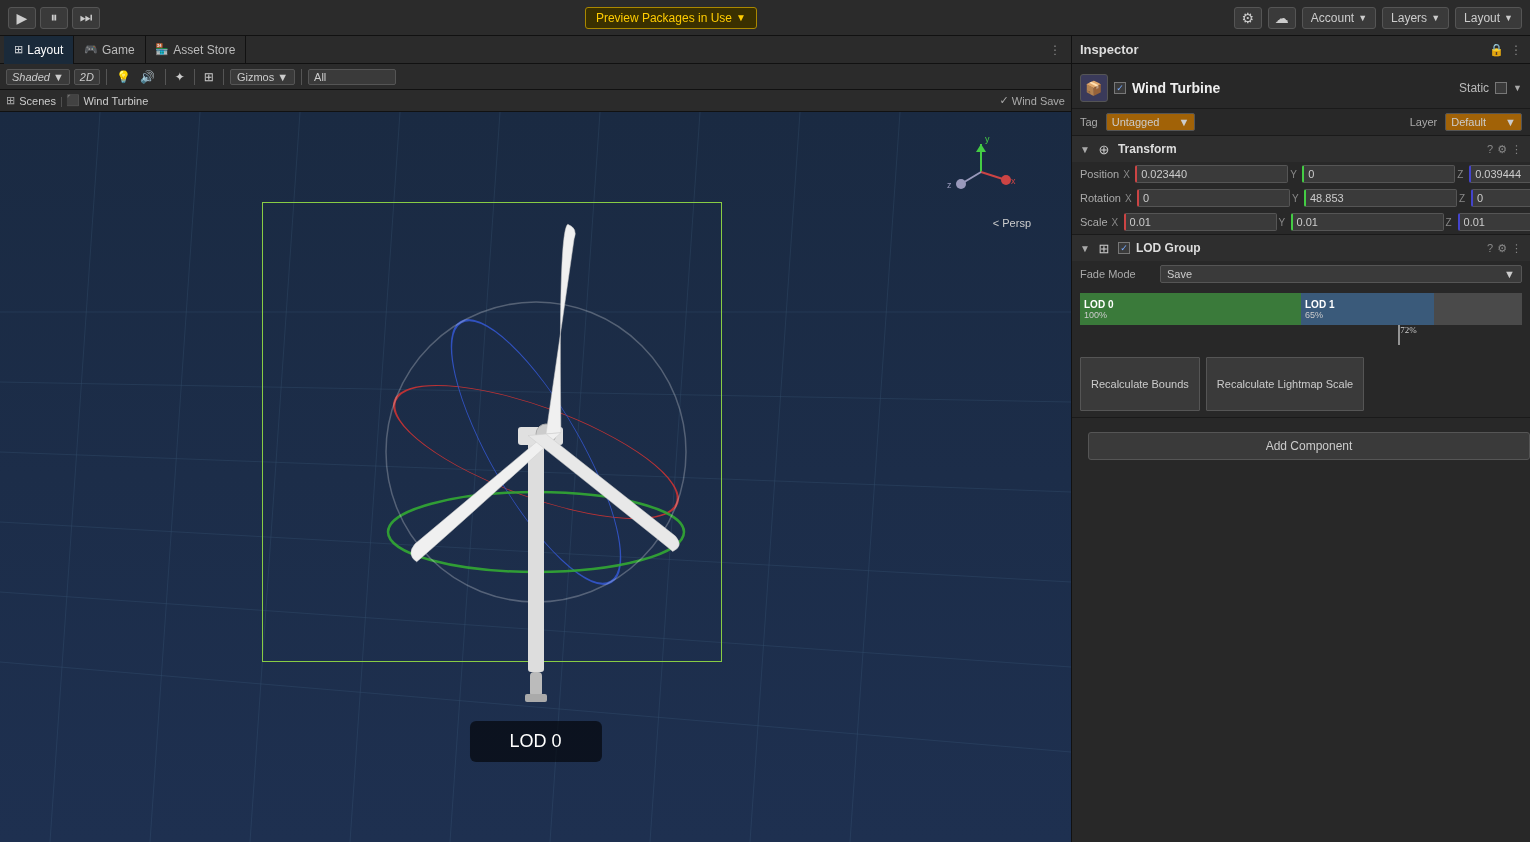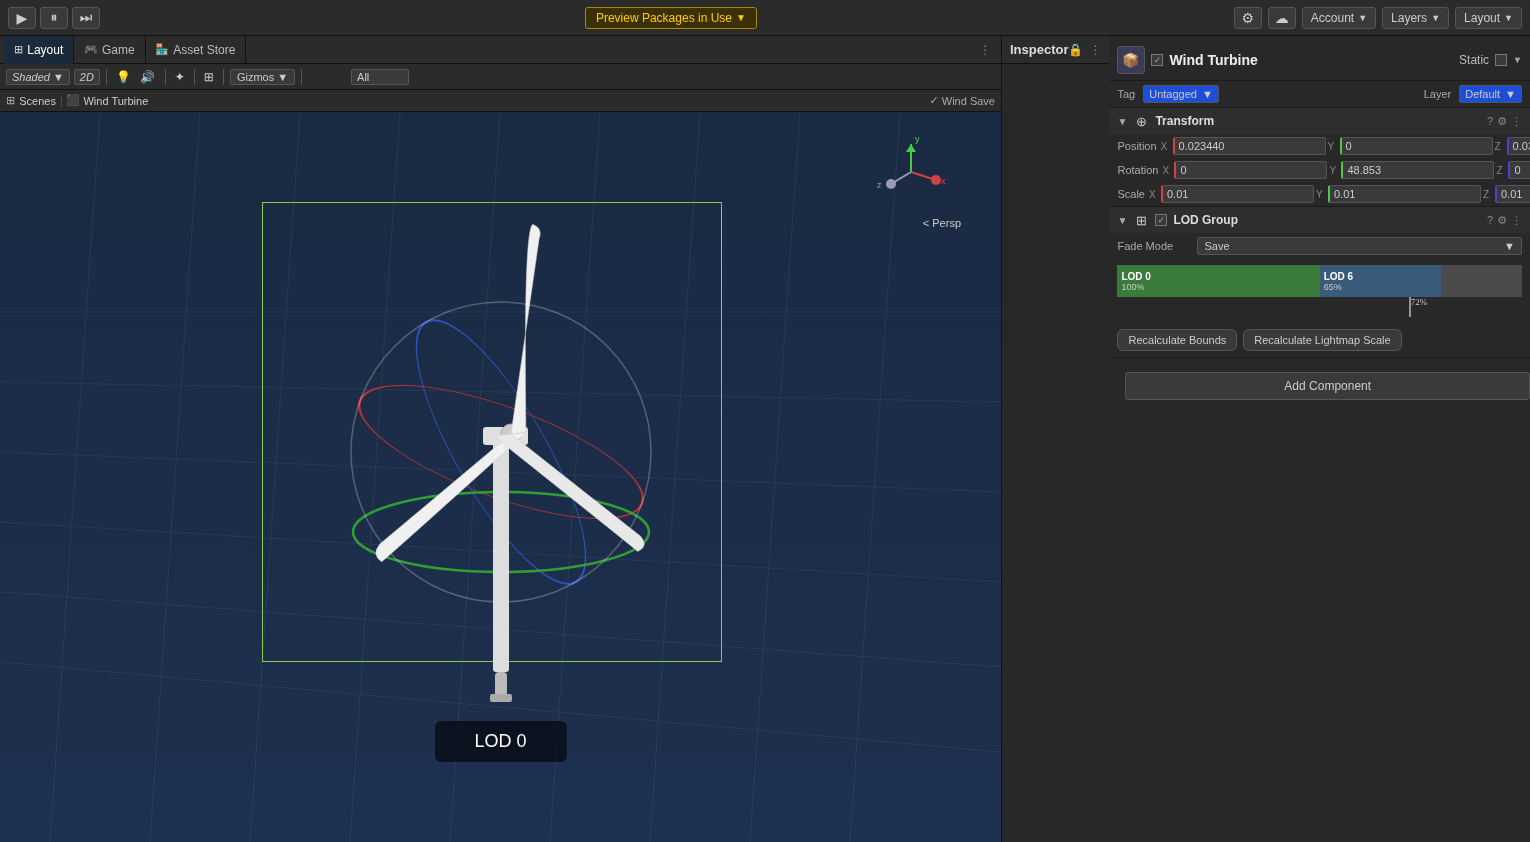--- a/index.html
+++ b/index.html
@@ -28,21 +28,21 @@
     .scene-tab.active { background: #1a2a3a; color: #fff; }
     .tab-icon { font-size: 11px; opacity: 0.8; }
     .scene-tab-more { margin-left: auto; color: #888; cursor: pointer; padding: 0 6px; }
 
     
     .scene-toolbar { display: flex; align-items: center; background: #2b2b2b; height: 26px; border-bottom: 1px solid #111; padding: 0 6px; gap: 4px; }
     .toolbar-dropdown { background: #3a3a3a; border: 1px solid #555; border-radius: 2px; color: #ccc; padding: 1px 5px; cursor: pointer; font-size: 11px; display: flex; align-items: center; gap: 3px; font-style: italic; }
     .toolbar-sep { width: 1px; height: 16px; background: #555; margin: 0 2px; }
     .toolbar-btn { background: none; border: none; color: #ccc; cursor: pointer; font-size: 12px; padding: 0 3px; display: flex; align-items: center; }
     .gizmos-btn { background: #3a3a3a; border: 1px solid #555; border-radius: 2px; color: #ccc; padding: 1px 6px; cursor: pointer; font-size: 11px; display: flex; align-items: center; gap: 3px; }
-    .search-box { background: #3a3a3a; border: 1px solid #555; border-radius: 2px; color: #ccc; padding: 1px 5px; font-size: 11px; width: 58px; margin-left: 43px; }
+    .search-box { background: #3a3a3a; border: 1px solid #555; border-radius: 2px; color: #ccc; padding: 1px 5px; font-size: 11px; width: 88px; }
 
     
     .breadcrumb { display: flex; align-items: center; background: #2b2b2b; height: 22px; border-bottom: 1px solid #111; padding: 0 6px; font-size: 11px; color: #aaa; gap: 4px; }
     .breadcrumb-sep { color: #555; }
     .breadcrumb-item { display: flex; align-items: center; gap: 3px; color: #ccc; }
     .autosave { margin-left: auto; display: flex; align-items: center; gap: 3px; color: #aaa; }
 
     
     .viewport { flex: 1; position: relative; overflow: hidden; background: #1a2a3a; }
 
@@ -56,40 +56,40 @@
     .selection-box { position: absolute; border: 1px solid #88cc44; left: 262px; top: 90px; width: 460px; height: 460px; }
 
     
     .lod-label { position: absolute; bottom: 80px; left: 50%; transform: translateX(-50%); background: rgba(0,0,0,0.6); color: #fff; padding: 10px 40px; border-radius: 6px; font-size: 18px; font-weight: 500; }
 
     
     .gizmo { position: absolute; top: 20px; right: 50px; width: 80px; height: 80px; }
     .persp-label { position: absolute; top: 105px; right: 40px; color: #ccc; font-size: 11px; }
 
     
-    .inspector-panel { width: 528px; display: flex; flex-direction: row; background: #282828; }
+    .inspector-panel { width: 458px; display: flex; flex-direction: column; background: #282828; }
 
     
     .inspector-header { display: flex; align-items: center; background: #2b2b2b; height: 28px; border-bottom: 1px solid #111; padding: 0 8px; }
     .inspector-title { font-size: 13px; font-weight: 600; color: #ddd; }
     .inspector-icons { margin-left: auto; display: flex; gap: 6px; color: #888; }
 
     
     .inspector-content { flex: 1; overflow-y: auto; padding: 4px 0; }
 
     
     .obj-header { display: flex; align-items: center; padding: 6px 8px; gap: 6px; border-bottom: 1px solid #1a1a1a; }
     .obj-icon { width: 28px; height: 28px; background: #3a3a5a; border: 1px solid #555; border-radius: 3px; display: flex; align-items: center; justify-content: center; font-size: 14px; }
     .obj-name { font-size: 14px; font-weight: 600; color: #eee; flex: 1; }
     .static-label { color: #bbb; font-size: 12px; margin-left: auto; }
 
     
     .tag-layer-row { display: flex; align-items: center; padding: 4px 8px; gap: 8px; border-bottom: 1px solid #1a1a1a; }
     .tag-label { color: #aaa; font-size: 11px; }
-    .tag-dropdown { background: #1d4ed8; border: 1px solid #555; border-radius: 2px; color: #ccc; padding: 2px 5px; font-size: 11px; cursor: pointer; display: flex; align-items: center; gap: 5px; }
+    .tag-dropdown { background: #a16207; border: 1px solid #555; border-radius: 2px; color: #ccc; padding: 2px 5px; font-size: 11px; cursor: pointer; display: flex; align-items: center; gap: 19px; }
     .layer-label { color: #aaa; font-size: 11px; margin-left: auto; }
 
     
     .component { border-bottom: 1px solid #1a1a1a; }
     .component-header { display: flex; align-items: center; padding: 5px 8px; gap: 6px; background: #2e2e2e; cursor: pointer; }
     .component-chevron { color: #aaa; font-size: 10px; }
     .component-icon { width: 16px; height: 16px; display: flex; align-items: center; justify-content: center; font-size: 13px; }
     .component-name { font-size: 12px; font-weight: 600; color: #ddd; flex: 1; }
     .component-btns { display: flex; gap: 4px; color: #888; font-size: 11px; }
 
@@ -113,21 +113,21 @@
     .lod-bars { padding: 6px 8px; }
     .lod-bar-container { display: flex; height: 32px; width: 100%; }
     .lod-bar-lod0 { background: #3a7a3a; width: 50%; display: flex; flex-direction: column; justify-content: center; padding: 2px 4px; }
     .lod-bar-lod1 { background: #3a5a7a; width: 30%; display: flex; flex-direction: column; justify-content: center; padding: 2px 4px; }
     .lod-bar-culled { background: #4a4a4a; flex: 1; }
     .lod-bar-label { font-size: 10px; font-weight: 600; color: #fff; }
     .lod-bar-pct { font-size: 9px; color: #ccc; }
 
     
     .btn-row { display: flex; gap: 6px; padding: 6px 8px; }
-    .btn-secondary { background: #3a3a3a; border: 1px solid #555; border-radius: 6px; color: #ccc; padding: 4px 10px; cursor: pointer; font-size: 11px; }
+    .btn-secondary { background: #3a3a3a; border: 1px solid #555; border-radius: 1px; color: #ccc; padding: 20px 10px; cursor: pointer; font-size: 11px; }
     .btn-add-component { background: #3a3a3a; border: 1px solid #555; border-radius: 3px; color: #ccc; padding: 6px; cursor: pointer; font-size: 12px; width: 100%; text-align: center; margin: 6px 8px; }
 
     .checkbox { width: 12px; height: 12px; border: 1px solid #777; background: #3a3a3a; display: inline-flex; align-items: center; justify-content: center; font-size: 9px; color: #7af; cursor: pointer; }
     .checkbox.checked::after { content: '✓'; }
 
     
     .inspector-content::-webkit-scrollbar { width: 6px; }
     .inspector-content::-webkit-scrollbar-track { background: #1e1e1e; }
     .inspector-content::-webkit-scrollbar-thumb { background: #555; border-radius: 3px; }
 
@@ -432,21 +432,21 @@
           </div>
         </div>
 
         <div class="lod-bars">
           <div class="lod-bar-container">
             <div class="lod-bar-lod0">
               <span class="lod-bar-label">LOD 0</span>
               <span class="lod-bar-pct">100%</span>
             </div>
             <div class="lod-bar-lod1">
-              <span class="lod-bar-label">LOD 6</span>
+              <span class="lod-bar-label">LOD 1</span>
               <span class="lod-bar-pct">65%</span>
             </div>
             <div class="lod-bar-culled"></div>
           </div>
           <div style="position:relative; height:20px;">
             <div class="lod-marker" style="position:absolute; left:72%; top:0; bottom:0; width:2px; background:rgba(255,255,255,0.5);">
               <span class="lod-marker-label">72%</span>
             </div>
           </div>
         </div>

